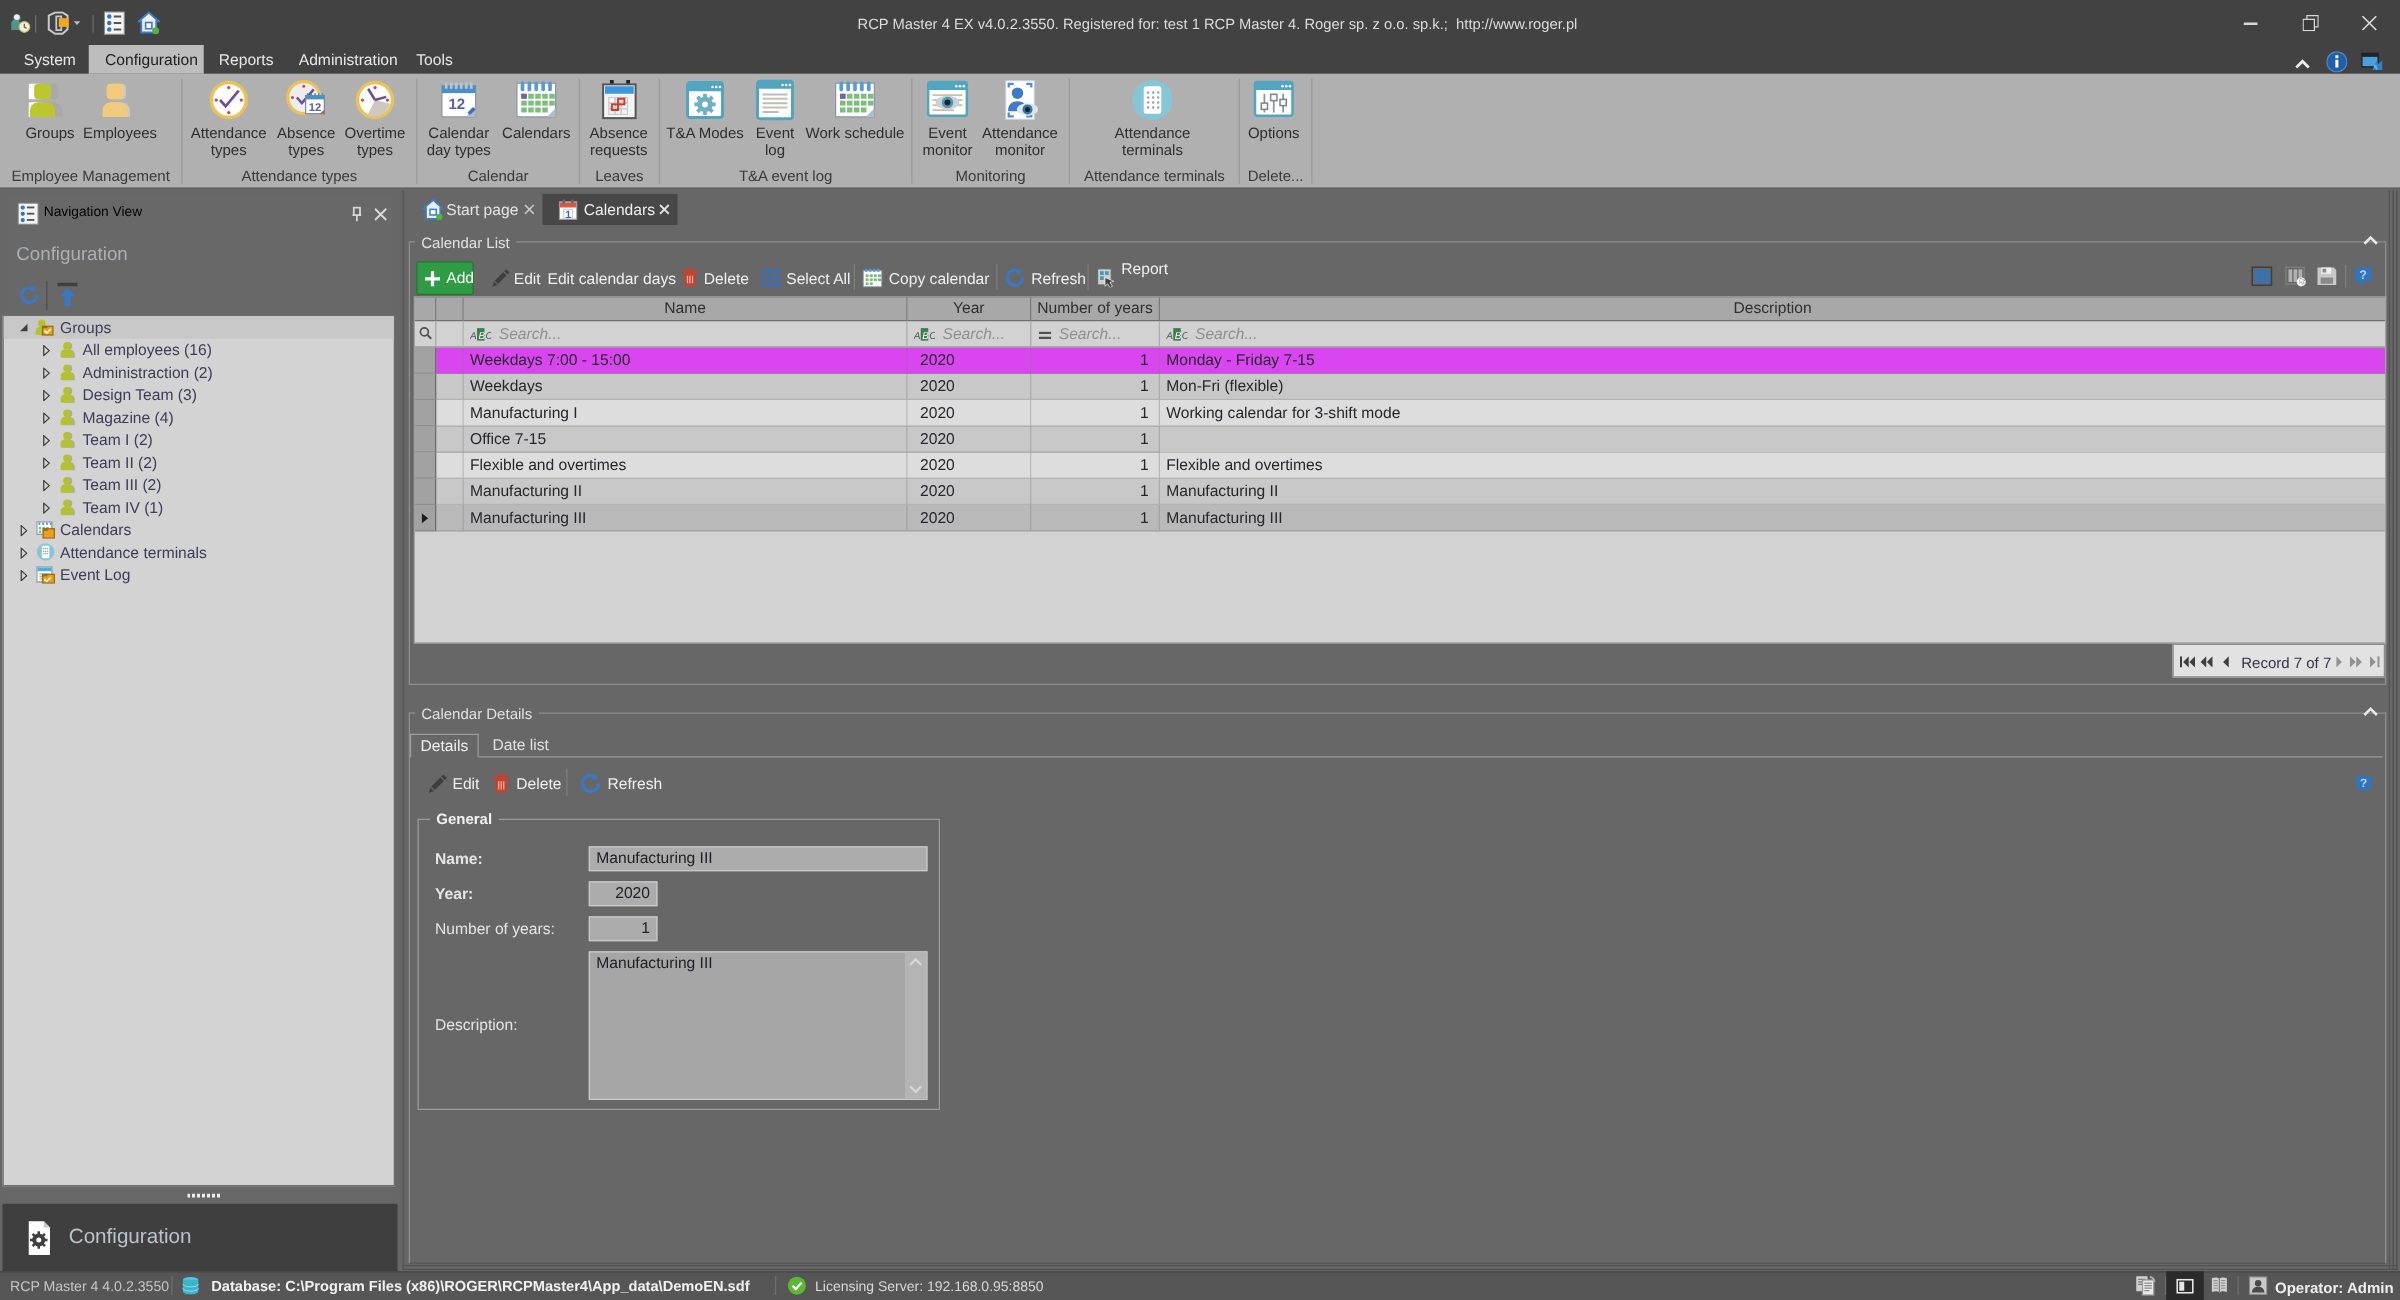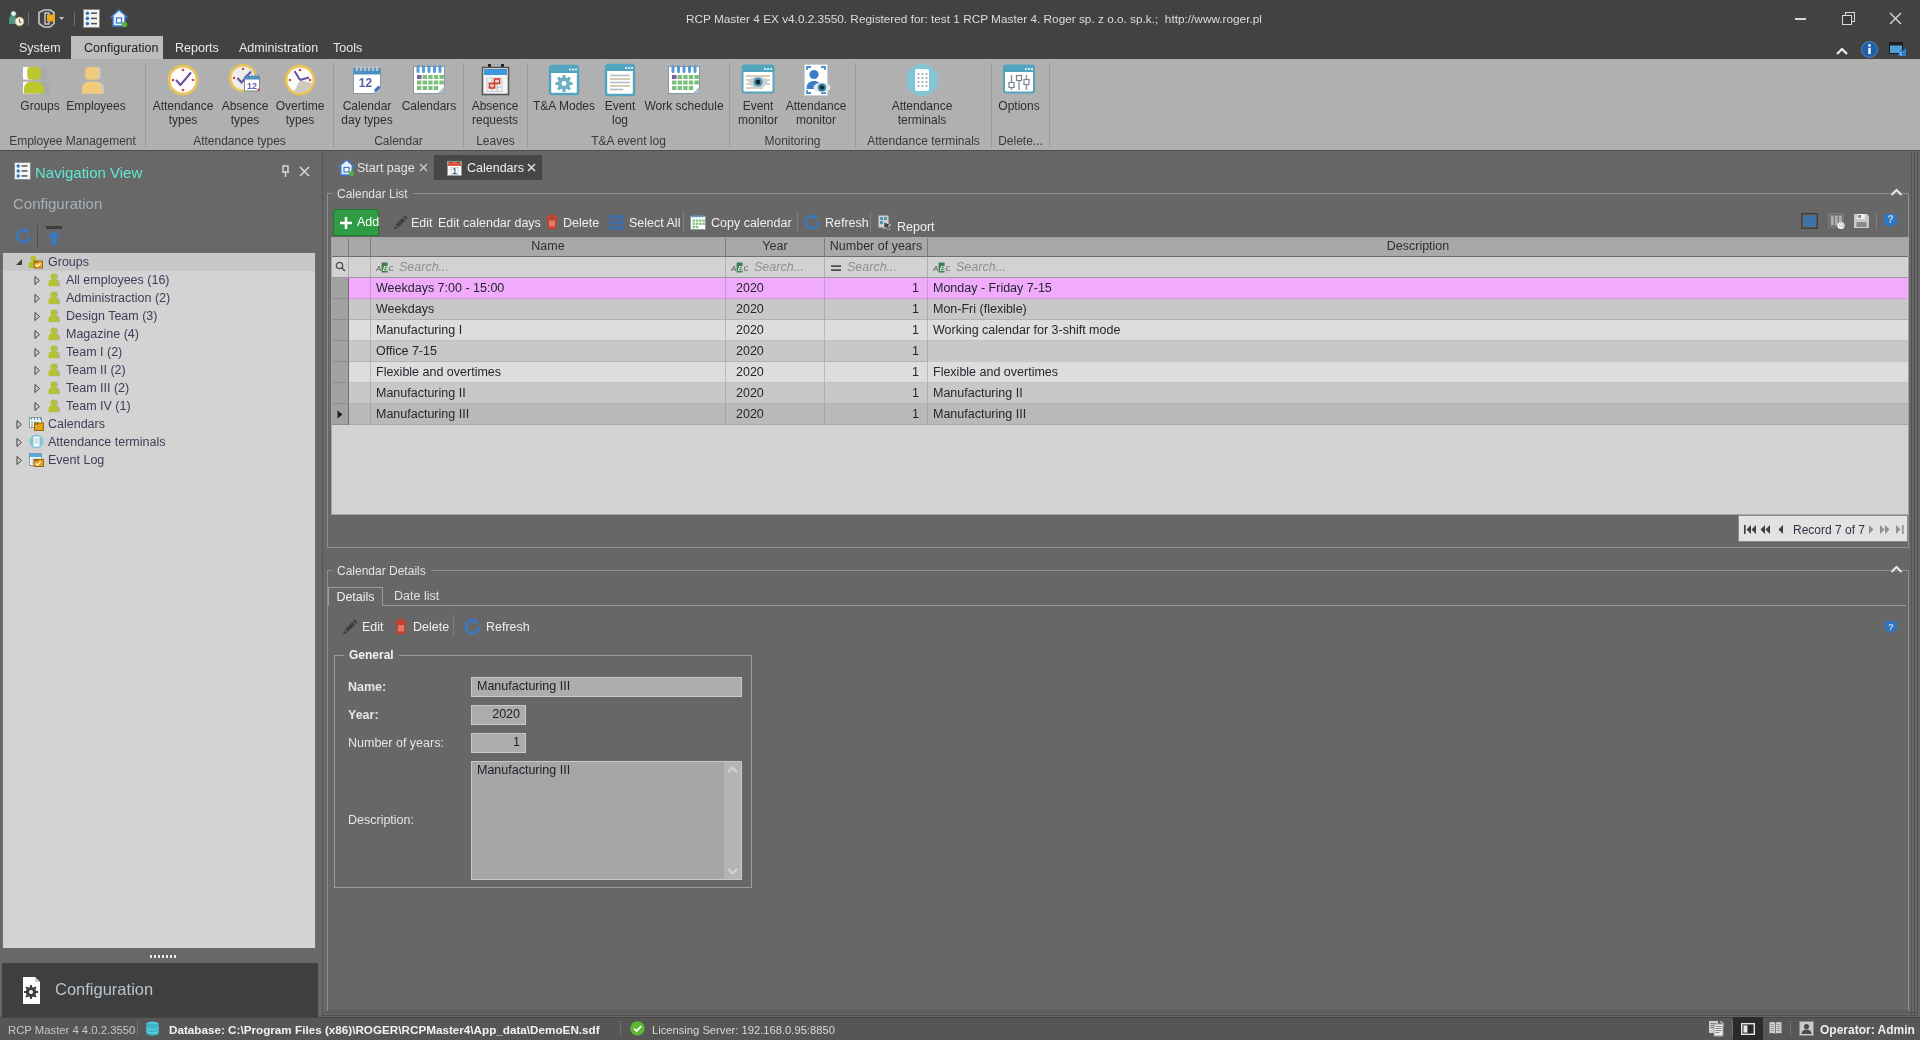--- a/index.html
+++ b/index.html
@@ -361,21 +361,21 @@
 
  <svg class="a" style="left:12px;top:7px" width="17" height="18" viewBox="0 0 17 18">
   <rect x="0.5" y="0.5" width="16" height="17" fill="#F5F5F5" stroke="#8A8A8A"></rect>
   <circle cx="4.2" cy="4" r="1.7" fill="#2F76BE"></circle>
       <circle cx="4.2" cy="9" r="1.7" fill="#2F76BE"></circle>
       <circle cx="4.2" cy="14" r="1.7" fill="#2F76BE"></circle>
   <rect x="7.5" y="3.2" width="6" height="1.5" fill="#555"></rect>
       <rect x="7.5" y="8.2" width="6" height="1.5" fill="#555"></rect>
       <rect x="7.5" y="13.2" width="6" height="1.5" fill="#555"></rect>
  </svg>
- <div class="tx" style="left:33px;top:9px;font-size:15px;color:#5eead4">Navigation View</div>
+ <div class="tx" style="left:33px;top:9px;font-size:11px;color:#000000">Navigation View</div>
  <svg class="a" style="left:278px;top:10px" width="11" height="13" viewBox="0 0 11 13">
       <path d="M3 1h5v6H3zM2 7h7M5.5 7v5" stroke="#D8D8D8" stroke-width="1.4" fill="none"></path>
     </svg>
  <svg class="a" style="left:297px;top:11px" width="11" height="11" viewBox="0 0 11 11">
       <path d="M1 1l9 9M10 1l-9 9" stroke="#D8D8D8" stroke-width="1.5"></path>
     </svg>
  <div class="tx" style="left:11px;top:40px;font-size:15px;color:#A9B1B6">Configuration</div>
 
  <svg class="a" style="left:13px;top:72px" width="17" height="18" viewBox="0 0 17 17">
   <path d="M14.5 8.5a6 6 0 1 1-2.2-4.6" fill="none" stroke="#3A78C2" stroke-width="2.6"></path>
@@ -711,21 +711,21 @@
 <div class="a" style="left:870px;top:211px;width:1px;height:21px;background:#7E7E7E"></div>
 <svg class="a" style="left:877px;top:214px" width="16" height="16" viewBox="0 0 16 16">
  <rect x="1" y="1" width="11" height="13" fill="#CFCFCF" stroke="#6A6A6A"></rect>
  <g fill="#4E98B4">
       <rect x="3" y="3" width="3" height="3"></rect>
       <rect x="7" y="3" width="3" height="3"></rect>
       <rect x="3" y="7" width="3" height="3"></rect>
     </g>
  <path d="M7 8l7 3-3 1 2 3-2 1-2-3-2 2z" fill="#3F3F3F" stroke="#EEE" stroke-width="0.6"></path>
 </svg>
-<div class="tbtext" style="left:897px;top:220px">Report</div>
+<div class="tbtext" style="left:897px;top:208px">Report</div>
 
 <svg class="a" style="left:1801px;top:213px" width="17" height="16" viewBox="0 0 17 16">
     <rect x="0.7" y="0.7" width="15.6" height="14.6" fill="none" stroke="#3F3F3F" stroke-width="1.4"></rect>
     <rect x="3" y="2.5" width="3.2" height="11" fill="#2F76BE"></rect>
     <rect x="7.2" y="2.5" width="3.2" height="11" fill="#2F76BE"></rect>
     <rect x="11.4" y="2.5" width="3.2" height="11" fill="#2F76BE"></rect>
   </svg>
 <svg class="a" style="left:1828px;top:213px" width="18" height="17" viewBox="0 0 18 17">
     <rect x="0.7" y="0.7" width="14.6" height="13.6" fill="none" stroke="#7A7A7A" stroke-width="1.4"></rect>
     <rect x="2.8" y="2.5" width="3" height="10" fill="#B0B0B0"></rect>
@@ -779,21 +779,21 @@
           <path d="M0 1.2h10M0 5.2h10" stroke="#4F4F4F" stroke-width="1.8"></path>
         </svg>Search...</div>
   <div class="gcell scell search" style="width:980px;border-right:none"><svg style="display:inline-block;vertical-align:-3px;margin:0 6px 0 5px" width="17" height="13" viewBox="0 0 17 13">
           <text x="0" y="10" font-size="8" fill="#555" font-family="Liberation Sans">A</text>
           <rect x="5.6" y="1.5" width="6" height="10" fill="#3E7E4E"></rect>
           <text x="6.8" y="10" font-size="8" fill="#FFF" font-family="Liberation Sans">B</text>
           <text x="12.4" y="10" font-size="8" fill="#555" font-family="Liberation Sans">C</text>
         </svg>Search...</div>
  </div>
 
- <div class="grow" style="background:#f0abfc">
+ <div class="grow" style="background:#d946ef">
   <div class="gcell dcell ind" style="width:17px"></div>
       <div class="gcell dcell" style="width:22px"></div>
   <div class="gcell dcell" style="width:355px;padding-left:5px">Weekdays 7:00 - 15:00</div>
   <div class="gcell dcell" style="width:99px;padding-left:10px">2020</div>
   <div class="gcell dcell" style="width:103px;text-align:right;padding-right:8px">1</div>
   <div class="gcell dcell" style="width:980px;border-right:none;padding-left:5px">Monday - Friday 7-15</div>
  </div>
  <div class="grow" style="background:#C8C8C8">
   <div class="gcell dcell ind" style="width:17px"></div>
       <div class="gcell dcell" style="width:22px"></div>

